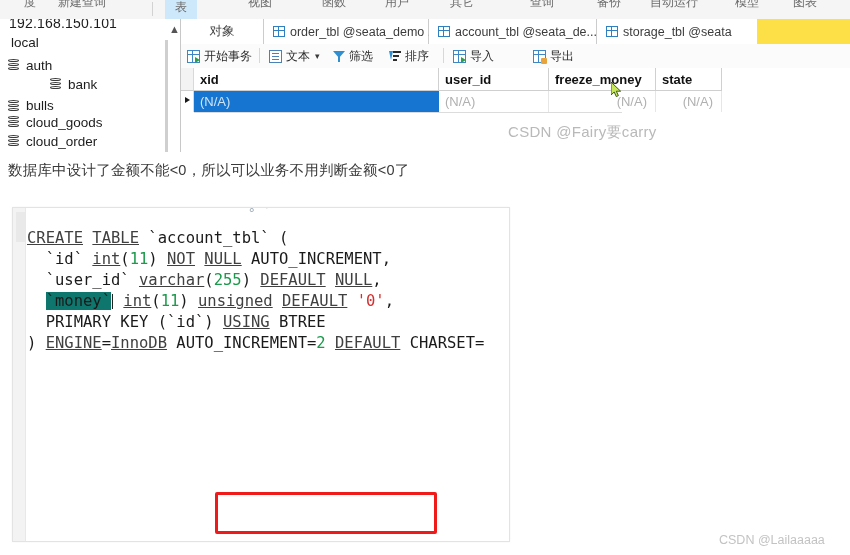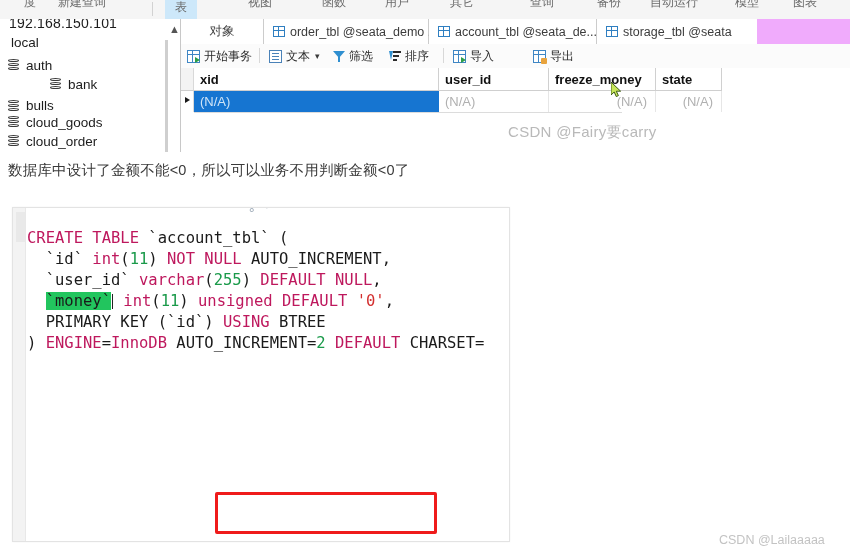--- a/index.html
+++ b/index.html
@@ -33,21 +33,21 @@
 
   
   #split{position:absolute;left:168px;top:19px;width:12px;height:133px;background:#ffffff;border-right:1px solid #c8c8c8;}
   #split .arrow{position:absolute;left:1px;top:5px;font-size:11px;color:#555;line-height:1;}
   #scrollbar-track{position:absolute;left:165px;top:40px;width:4px;height:112px;background:#cfcfcf;}
 
   
   #rightpane{position:absolute;left:181px;top:19px;width:669px;height:133px;background:#ffffff;overflow:hidden;}
 
   
-  #tabbar{position:absolute;left:0;top:0;width:669px;height:25px;background:#f0abfc;border-bottom:6px solid #b91c1c;}
+  #tabbar{position:absolute;left:0;top:0;width:669px;height:25px;background:#fde047;border-bottom:6px solid #b91c1c;}
   .tab{position:absolute;top:0;height:25px;display:flex;align-items:center;gap:5px;padding:0 9px;box-sizing:border-box;
        font-size:12.5px;color:#3c3c3c;white-space:nowrap;background:#ffffff;border-right:1px solid #cccccc;}
   .tab.obj{justify-content:center;}
   .grid-icon{width:12px;height:11px;flex:0 0 auto;position:relative;border:1.4px solid #2f7fc1;box-sizing:border-box;background:#fff;}
   .grid-icon::before{content:"";position:absolute;left:0;right:0;top:3px;height:1.2px;background:#2f7fc1;}
   .grid-icon::after{content:"";position:absolute;top:0;bottom:0;left:3.5px;width:1.2px;background:#2f7fc1;}
 
   
   #toolbar{position:absolute;left:0;top:25px;width:669px;height:24px;background:#fbfbfb;border-bottom:5px solid #14532d;}
   .tbtn{position:absolute;top:2px;height:20px;display:flex;align-items:center;gap:4px;font-size:12px;color:#2b2b2b;white-space:nowrap;}
@@ -101,25 +101,25 @@
   
   #sql-card{position:absolute;left:12px;top:207px;width:496px;height:333px;background:#ffffff;
             border:1px solid #e3e3e3;box-shadow:0 0 2px rgba(0,0,0,.05);overflow:hidden;}
   #sql-gutter{position:absolute;left:0;top:0;width:12px;height:333px;background:#f3f3f3;border-right:1px solid #e8e8e8;}
   #sql-fold{position:absolute;left:3px;top:4px;width:9px;height:30px;background:#e9e9e9;}
   #sql-clip-top{position:absolute;left:12px;top:0;width:484px;height:20px;overflow:hidden;}
   #sql-clip-top .frag{position:absolute;left:200px;top:-11px;font-family:"DejaVu Sans Mono","Liberation Mono",monospace;font-size:15px;color:#9aa7b5;white-space:nowrap;}
   #sql-code{position:absolute;left:14px;top:20px;width:482px;
             font-family:"DejaVu Sans Mono","Liberation Mono",monospace;font-size:15.5px;line-height:21px;white-space:pre;color:#1a1a1a;}
   #sql-code .ln{display:block;height:21px;white-space:pre;}
-  .kw{color:#be185d;}
+  .kw{color:#404040;text-decoration:underline;}
   .num{color:#1a9a4a;}
   .str{color:#d32f2f;}
   .id{color:#1a1a1a;}
-  .sel-ident{background:#22c55e;}
+  .sel-ident{background:#0f766e;}
   .caretbar{display:inline-block;width:1px;height:15px;background:#222;vertical-align:-3px;margin:0 1px;}
   #redbox{position:absolute;left:202px;top:284px;width:216px;height:36px;border:3px solid #ef1b1b;border-radius:2px;pointer-events:none;}
 </style>
 </head>
 <body>
 
 <div id="app-window">
 
   <div id="menubar">
     <span class="mi" style="left:24px;">度</span>

